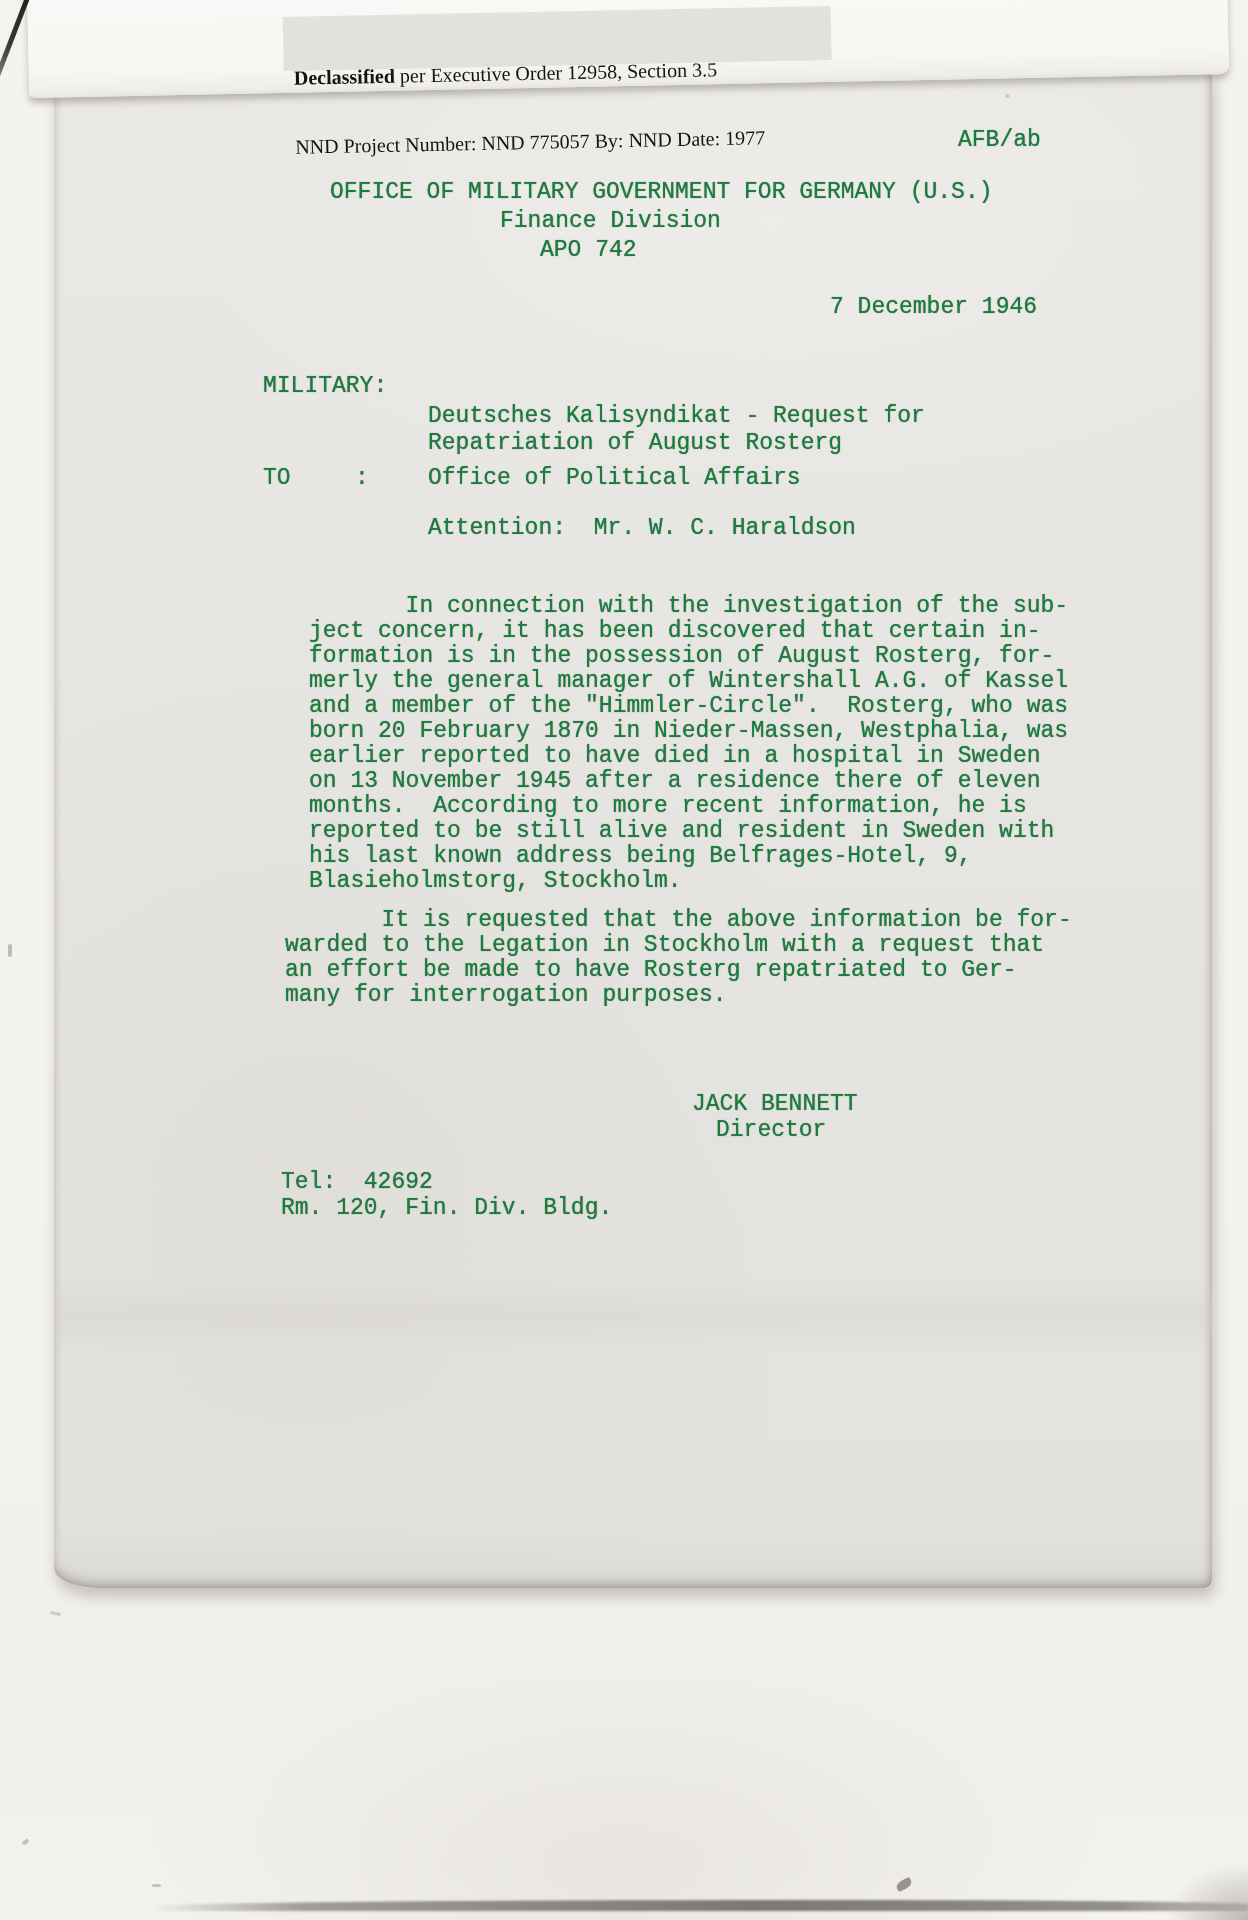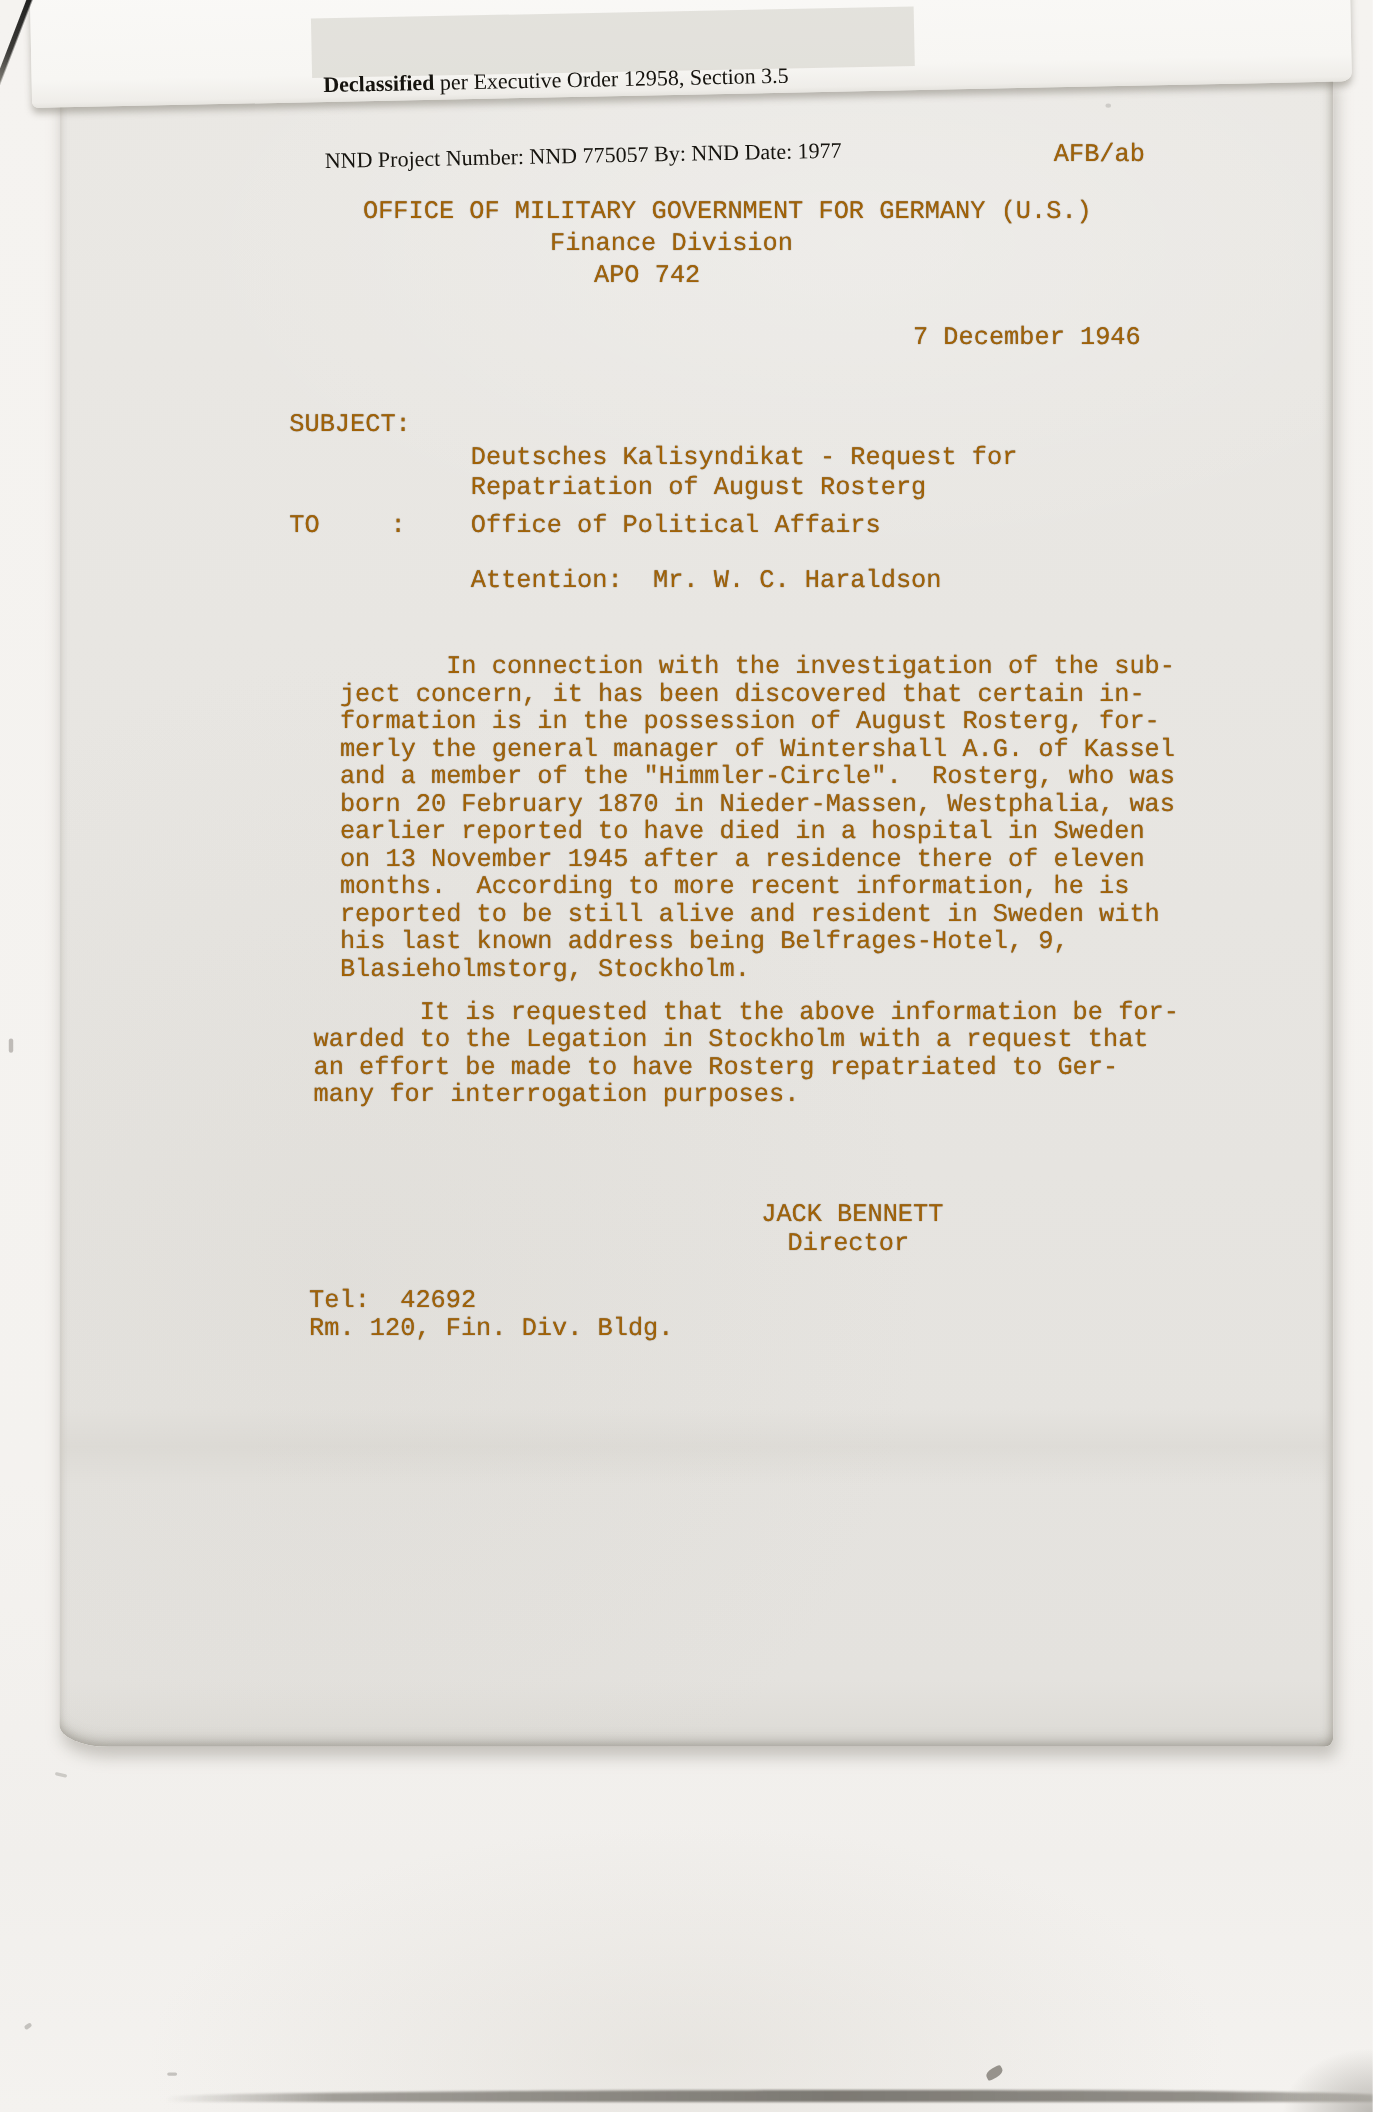--- a/index.html
+++ b/index.html
@@ -51,21 +51,21 @@
   .streak{
     position:absolute;left:27px;top:-8px;width:5px;height:104px;z-index:4;
     background:linear-gradient(180deg,#1d1d1c 0%,#3c3b38 55%,#8a877f 90%,transparent);
     transform:rotate(21deg);transform-origin:top left;filter:blur(.4px);
   }
 
   
   .tw{
     position:absolute;z-index:2;white-space:pre;
     font-family:"Liberation Mono","DejaVu Sans Mono",monospace;
-    font-size:23px;line-height:25px;color:#a16207;
+    font-size:23px;line-height:25px;color:#15803d;
     text-shadow:0 0 1px rgba(66,62,55,.8);
   }
   .lh27{line-height:27px;margin-top:29px;}
 
   
   .bottom-edge{
     position:absolute;left:150px;top:1900px;width:1098px;height:11px;z-index:1;
     background:linear-gradient(to right, transparent 0, rgba(95,91,83,.55) 14%, rgba(80,77,70,.72) 55%, rgba(95,91,83,.65) 88%, rgba(120,115,105,.35) 100%);
     border-radius:60% 40% 0 0;filter:blur(1px);
   }
@@ -94,21 +94,21 @@
   </div>
 </div>
 <div class="streak"></div>
 
 <div class="tw" style="left:958px;top:128px;">AFB/ab</div>
 <div class="tw" style="left:330px;top:180px;">OFFICE OF MILITARY GOVERNMENT FOR GERMANY (U.S.)</div>
 <div class="tw" style="left:500px;top:209px;">Finance Division</div>
 <div class="tw" style="left:540px;top:238px;">APO 742</div>
 <div class="tw" style="left:830px;top:295px;">7 December 1946</div>
 
-<div class="tw" style="left:263px;top:374px;">SUBJECT:</div>
+<div class="tw" style="left:263px;top:374px;">MILITARY:</div>
 <div class="tw lh27" style="left:428px;top:374px;">Deutsches Kalisyndikat - Request for
 Repatriation of August Rosterg</div>
 <div class="tw" style="left:263px;top:466px;text-align:right;">TO</div>
 <div class="tw" style="left:355px;top:466px;">:</div>
 <div class="tw" style="left:428px;top:466px;">Office of Political Affairs</div>
 <div class="tw" style="left:428px;top:516px;">Attention:  Mr. W. C. Haraldson</div>
 
 <div class="tw" style="left:285px;top:594px;margin-left:24px;">       In connection with the investigation of the sub-
 ject concern, it has been discovered that certain in-
 formation is in the possession of August Rosterg, for-

